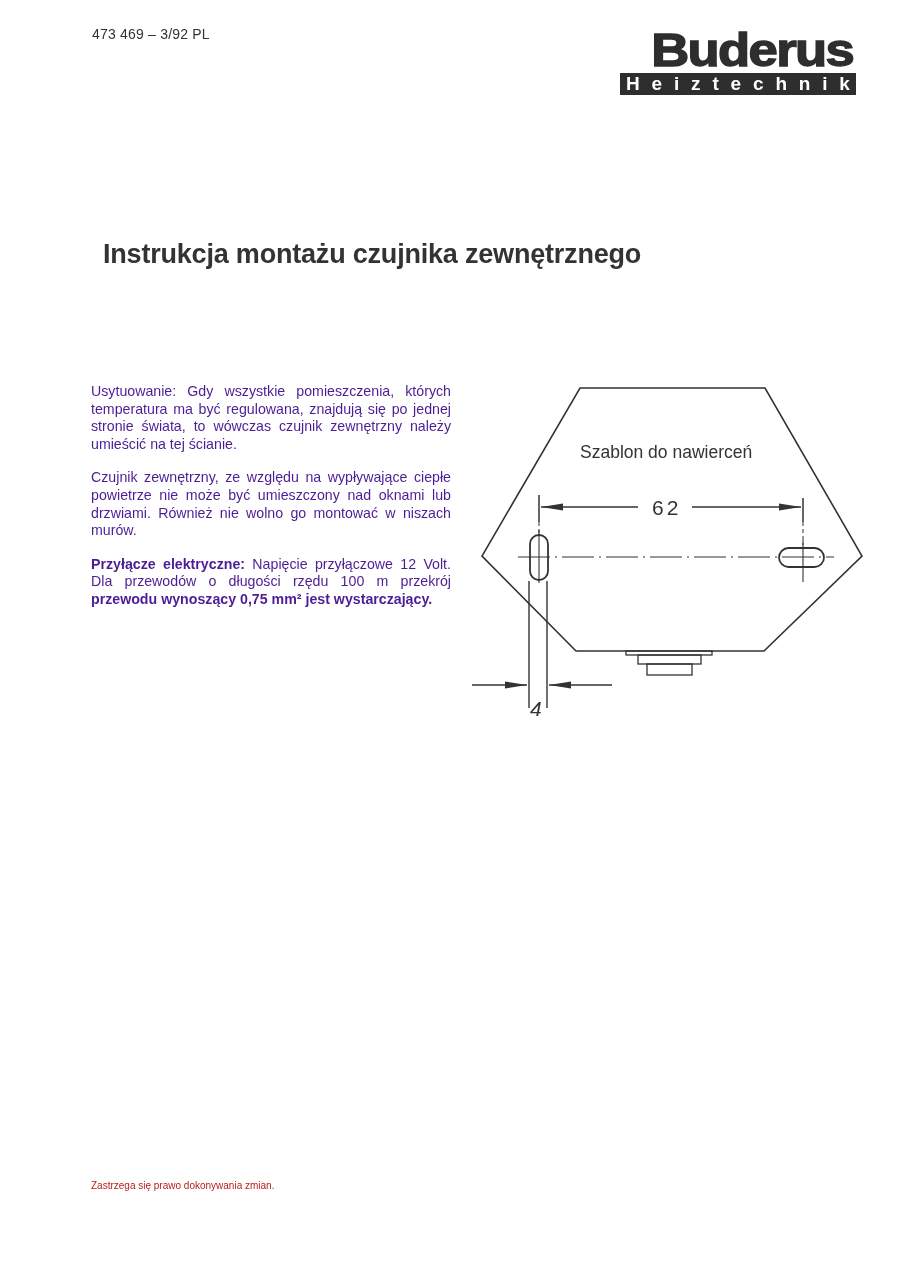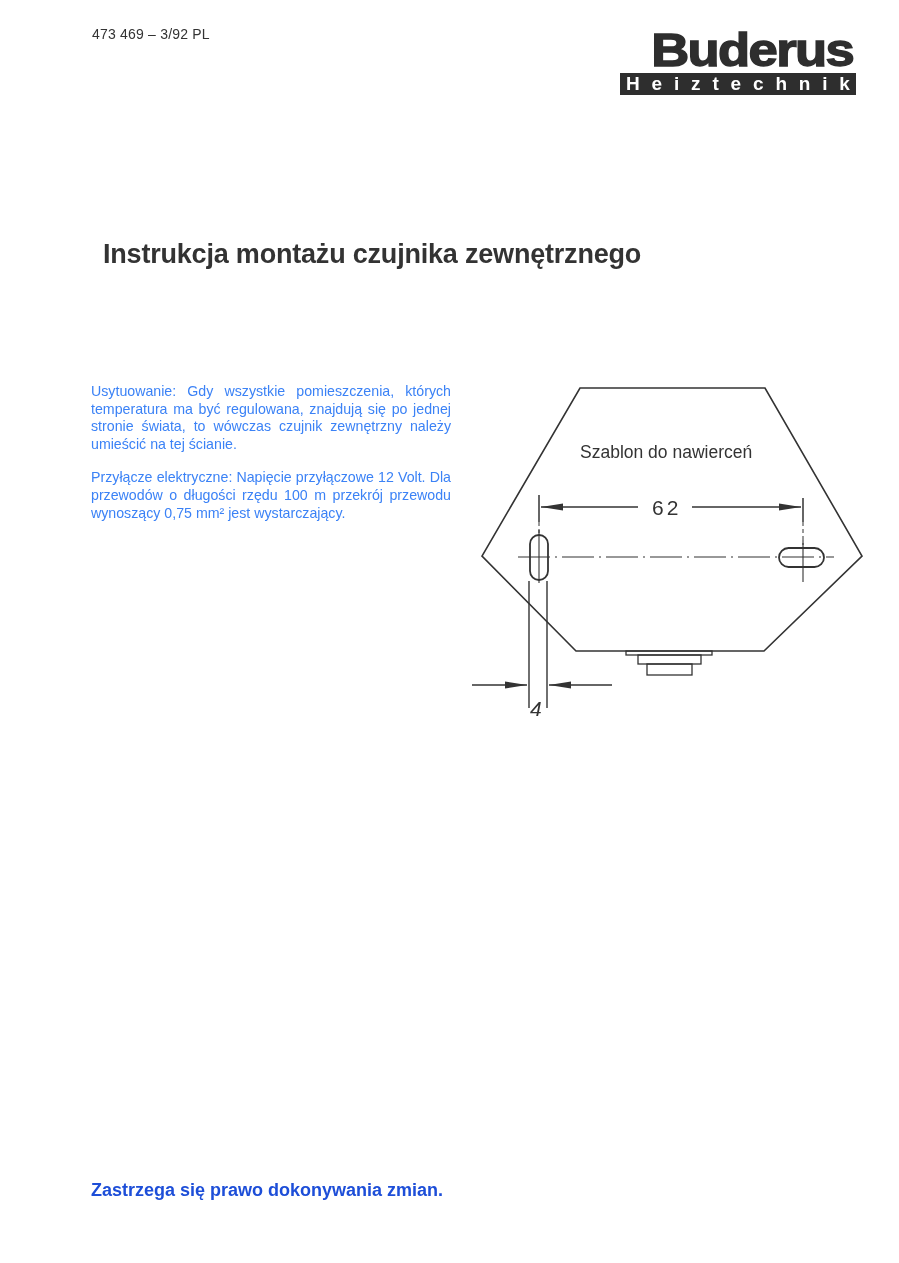--- a/index.html
+++ b/index.html
@@ -5,24 +5,24 @@
     html, body { margin: 0; padding: 0; }
     body {
       width: 899px; height: 1263px; background: #ffffff; position: relative; overflow: hidden;
       font-family: "Liberation Sans", sans-serif; color: #2a2a2a;
     }
     .doc-code { position: absolute; left: 92px; top: 26px; font-size: 14px; letter-spacing: 0.2px; color: #333; }
     .logo { position: absolute; left: 620px; top: 30px; width: 236px; }
     .logo-word { font-family: "Liberation Sans", sans-serif; font-weight: 900; font-size: 47px; line-height: 40px; color: #2e2e2e; letter-spacing: -1.5px; text-align: center; transform: scaleX(1.12); transform-origin: left; -webkit-text-stroke: 1.4px #2e2e2e; }
     .logo-sub { margin-top: 3px; background: #2e2e2e; color: #ffffff; font-weight: bold; font-size: 19px; line-height: 22px; height: 22px; display: flex; justify-content: space-between; padding: 0 6px; }
     .title { position: absolute; left: 91px; top: 227px; font-size: 27px; font-weight: bold; color: #333; letter-spacing: -0.2px; margin: 12px; }
-    .body-col { position: absolute; left: 91px; top: 383px; width: 360px; font-size: 14.2px; line-height: 17.6px; color: #3b82f6; }
+    .body-col { position: absolute; left: 91px; top: 383px; width: 360px; font-size: 14.2px; line-height: 17.6px; color: #4c1d95; }
     .body-col p { margin: 0 0 16px 0; text-align: justify; }
-    .body-col b { font-weight: normal; }
-    .footer { position: absolute; left: 91px; top: 1180px; font-size: 18px; color: #1d4ed8; font-weight: bold; }
+    .body-col b { font-weight: bold; }
+    .footer { position: absolute; left: 91px; top: 1180px; font-size: 10px; color: #b91c1c; }
     .diagram { position: absolute; left: 0; top: 0; width: 899px; height: 1263px; pointer-events: none; }
     .diagram text { font-family: "Liberation Sans", sans-serif; }
   </style>
 </head>
 <body>
 
 <div class="doc-code">473 469 – 3/92 PL</div>
 
 <div class="logo">
   <div class="logo-word">Buderus</div>
@@ -38,20 +38,21 @@
     <span>n</span>
     <span>i</span>
     <span>k</span>
   </div>
 </div>
 
 <h1 class="title">Instrukcja montażu czujnika zewnętrznego</h1>
 
 <div class="body-col">
   <p>Usytuowanie: Gdy wszystkie pomieszczenia, których temperatura ma być regulowana, znajdują się po jednej stronie świata, to wówczas czujnik zewnętrzny należy umieścić na tej ścianie.</p>
+  <p>Czujnik zewnętrzny, ze względu na wypływające ciepłe powietrze nie może być umieszczony nad oknami lub drzwiami. Również nie wolno go montować w niszach murów.</p>
   <p><b>Przyłącze elektryczne:</b><span> Napięcie przyłączowe 12 Volt. Dla przewodów o długości rzędu 100 m przekrój </span><b>przewodu wynoszący 0,75 mm² jest wystarczający.</b></p>
 </div>
 
 <svg class="diagram" viewBox="0 0 899 1263" xmlns="http://www.w3.org/2000/svg">
   <defs>
     <marker id="arr" viewBox="0 0 10 6" refX="10" refY="3" markerWidth="10" markerHeight="6" orient="auto" markerUnits="userSpaceOnUse">
       <path d="M0,0 L10,3 L0,6 Z" fill="#333"></path>
     </marker>
     <marker id="arrBig" viewBox="0 0 22 8" refX="22" refY="4" markerWidth="22" markerHeight="8" orient="auto" markerUnits="userSpaceOnUse">
       <path d="M0,0.5 L22,4 L0,7.5 Z" fill="#333"></path>

